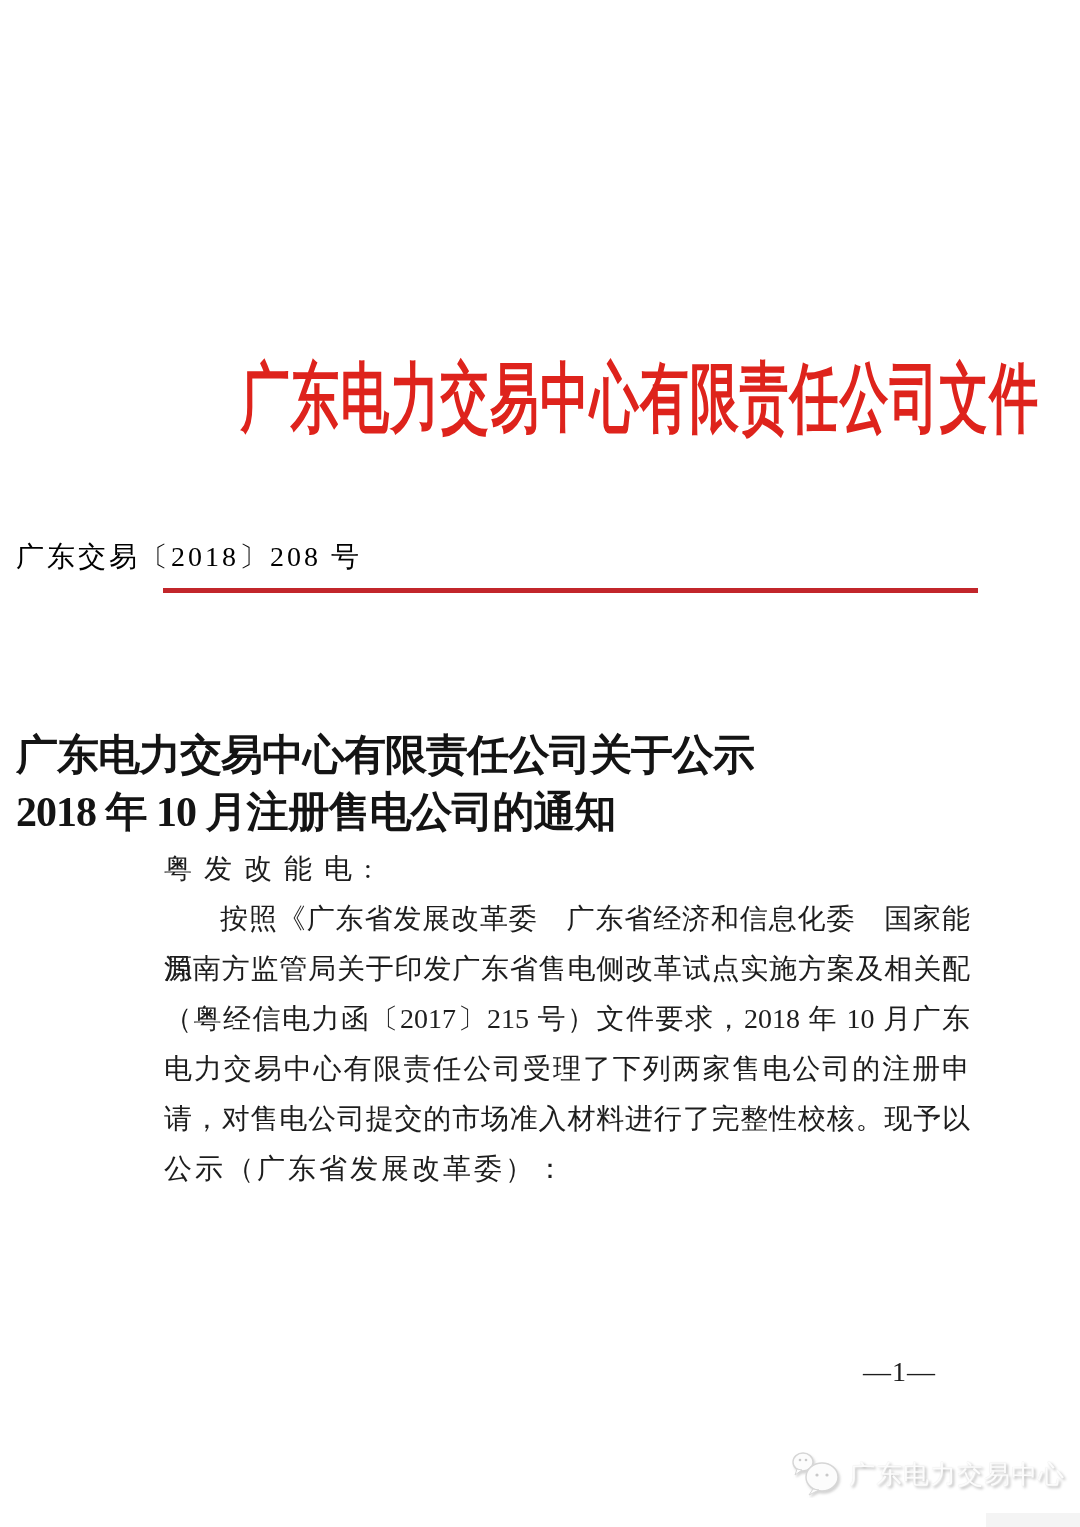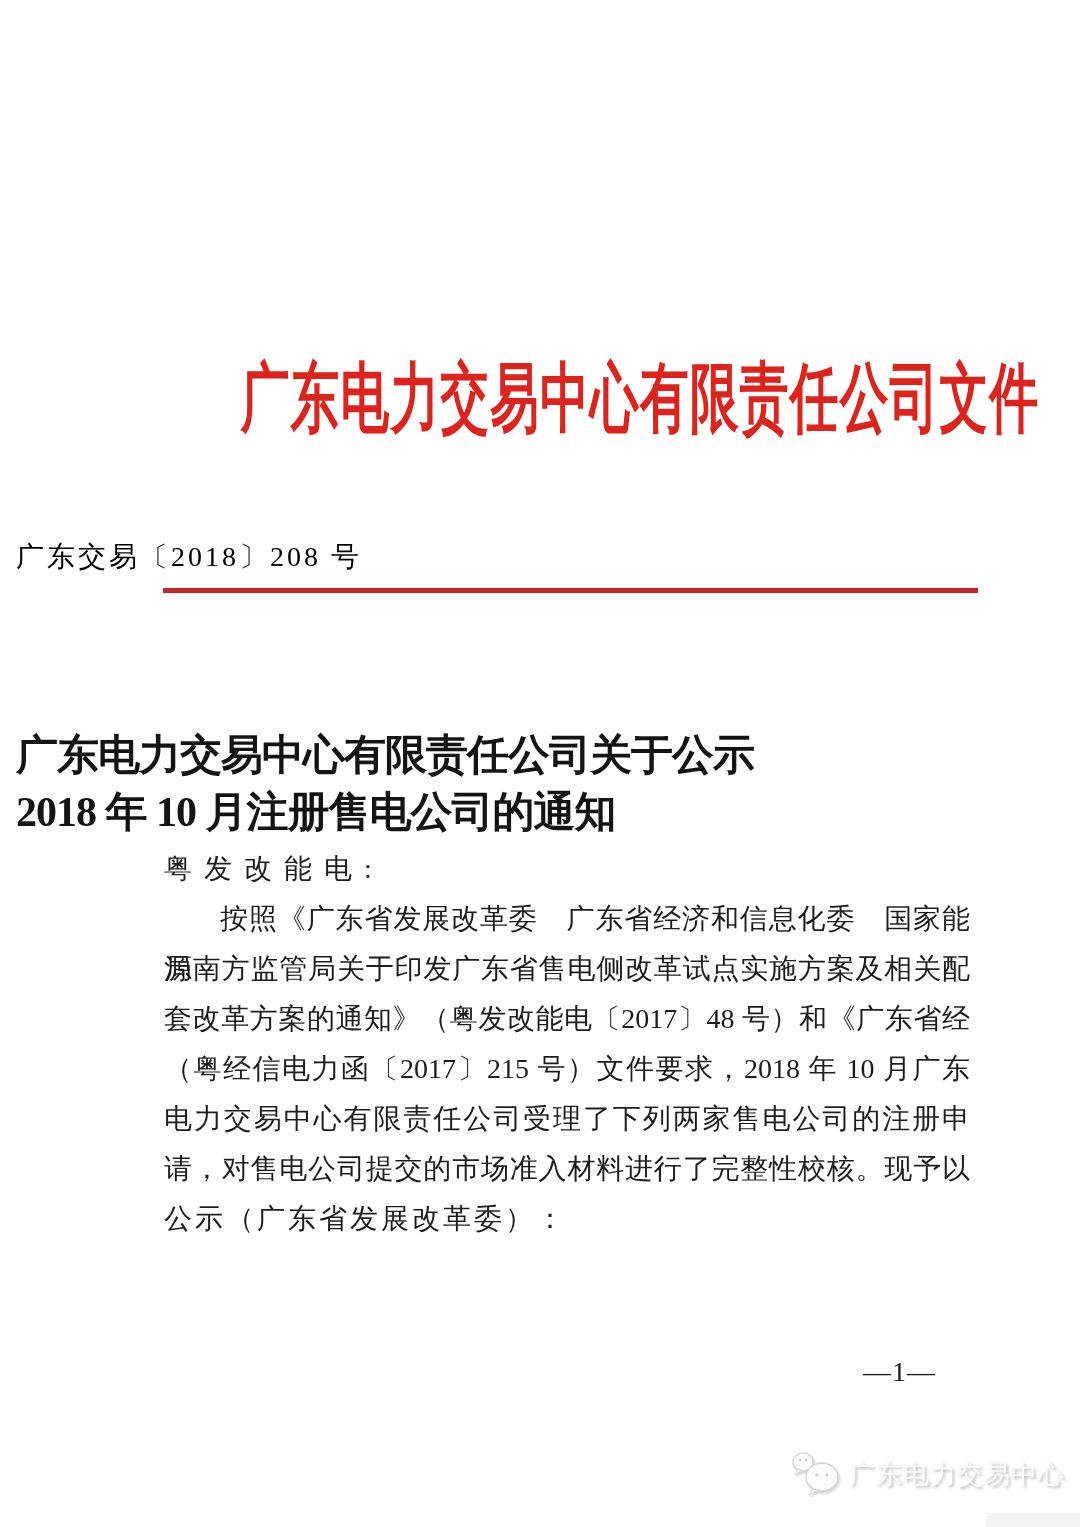--- a/index.html
+++ b/index.html
@@ -94,21 +94,20 @@
 
   <div class="doc-title">
     <div>广东电力交易中心有限责任公司关于公示</div>
     <div>2018 年 10 月注册售电公司的通知</div>
   </div>
 
   <div class="body-text">
     <div class="body-line salutation">粤发改能电:</div>
     <div class="body-line just ind">按照《广东省发展改革委　广东省经济和信息化委　国家能源</div>
     <div class="body-line just">局南方监管局关于印发广东省售电侧改革试点实施方案及相关配</div>
-    <div class="body-line just">套改革方案的通知》（粤发改能电〔2017〕48 号）和《广东省经</div>
     <div class="body-line just">（粤经信电力函〔2017〕215 号）文件要求，2018 年 10 月广东</div>
     <div class="body-line just">电力交易中心有限责任公司受理了下列两家售电公司的注册申</div>
     <div class="body-line just">请，对售电公司提交的市场准入材料进行了完整性校核。现予以</div>
     <div class="body-line closing">公示（广东省发展改革委）：</div>
   </div>
 
   <div class="page-number">—1—</div>
 
   <div class="watermark">
     <svg class="wm-logo" viewBox="0 0 52 48" xmlns="http://www.w3.org/2000/svg">

